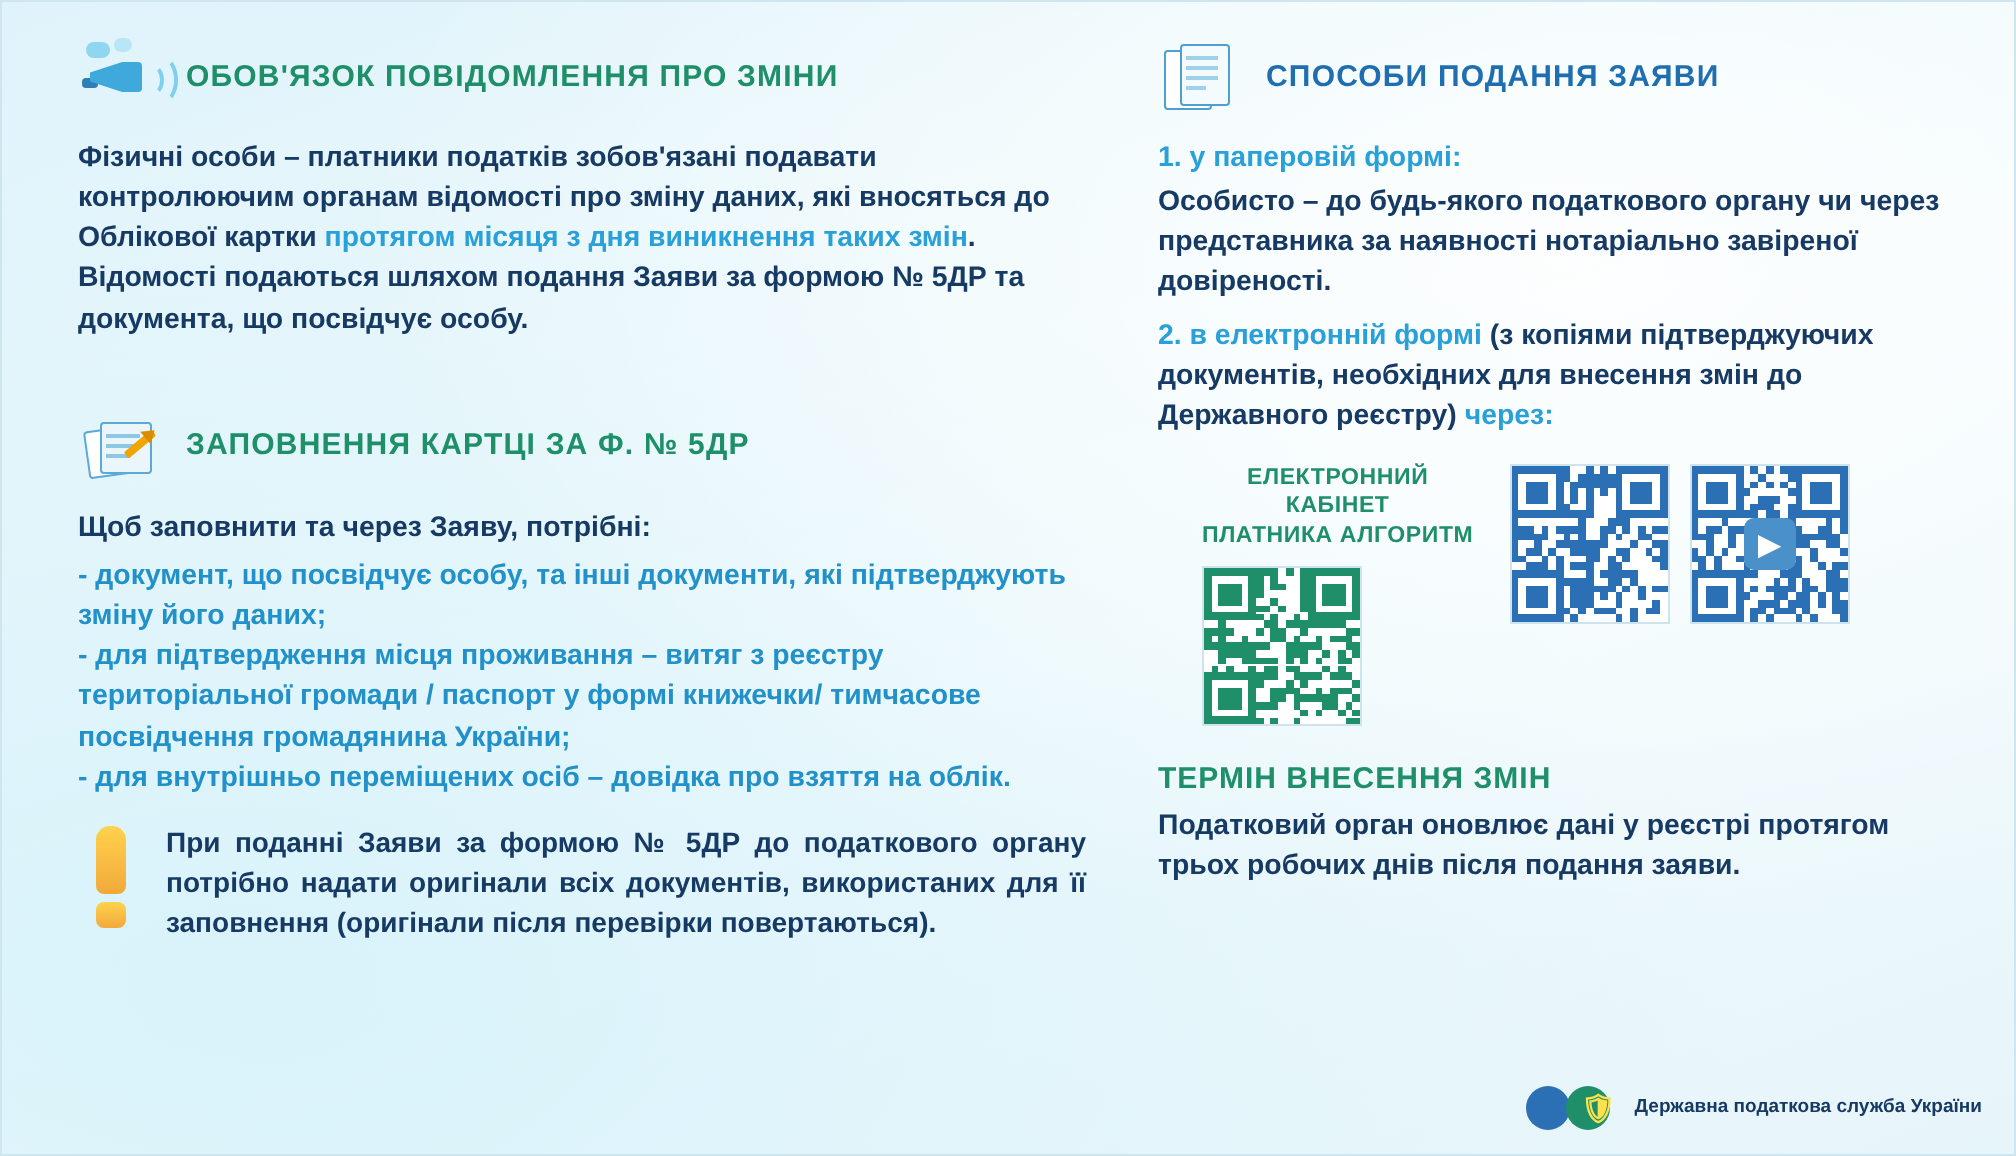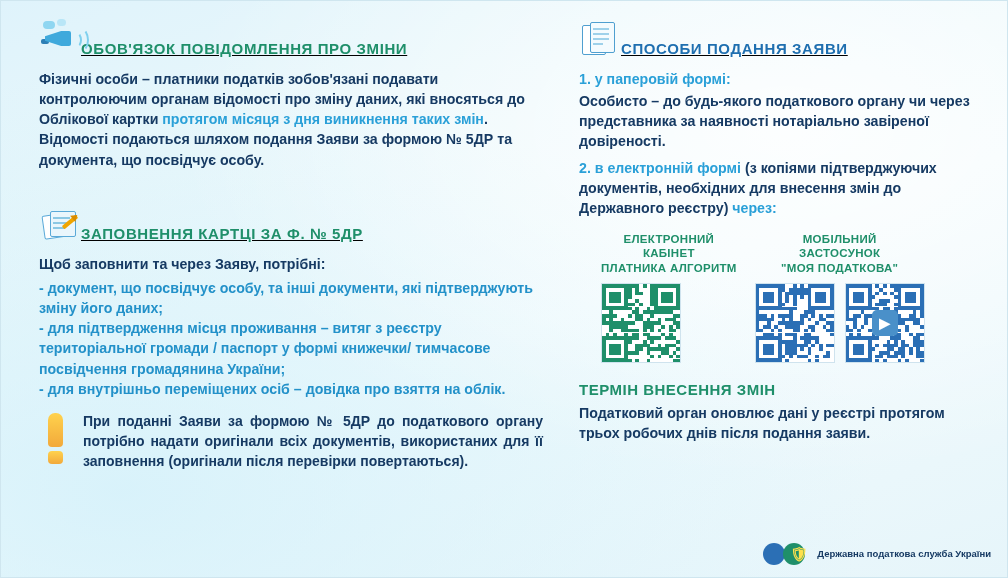--- a/index.html
+++ b/index.html
@@ -31,21 +31,21 @@
     letter-spacing:.4px;
     line-height:1.3;
     padding:26px 40px 0 40px;
   }
   .title .l2{display:block;}
 
   .cols{position:relative;display:flex;padding:18px 22px 0 22px;}
   .col-left{width:520px;padding-left:16px;box-sizing:border-box;}
   .col-right{flex:1;padding-left:36px;box-sizing:border-box;}
 
-  .sec-head{display:flex;align-items:flex-end;margin-bottom:10px;text-decoration:underline;}
+  .sec-head{display:flex;align-items:center;gap:12px;margin-bottom:10px;}
   .sec-head .ico{width:42px;height:40px;flex:0 0 42px;position:relative;}
   .sec-title{
     color:#1f8f6a;
     font-weight:bold;
     font-size:15px;
     letter-spacing:.6px;
     line-height:1.25;
   }
   .sec-title.blue{color:#1f6fb0;}
 
@@ -369,25 +369,20 @@
                 <div style="position:absolute;background:#fff;left:55.714285714285715px;top:3.7142857142857144px;width:18.571428571428573px;height:18.571428571428573px;"></div>
                 <div class="sq" style="left:59.42857142857143px;top:7.428571428571429px;width:11.142857142857142px;height:11.142857142857142px;"></div>
                 <div class="sq" style="left:0px;top:52px;width:26px;height:26px;"></div>
                 <div style="position:absolute;background:#fff;left:3.7142857142857144px;top:55.714285714285715px;width:18.571428571428573px;height:18.571428571428573px;"></div>
                 <div class="sq" style="left:7.428571428571429px;top:59.42857142857143px;width:11.142857142857142px;height:11.142857142857142px;"></div>
               </div>
           </div>
         </div>
 
         <div class="qr-col">
-          <div class="qr-cap two">
-            <div>МОБІЛЬНИЙ</div>
-            <div>ЗАСТОСУНОК</div>
-            <div>"МОЯ ПОДАТКОВА"</div>
-          </div>
           <div class="qr-row">
             <div class="qr blue" id="qr1">
                 <div class="sq" style="left:26px;top:0px;width:3.7142857142857144px;height:3.7142857142857144px;"></div>
                 <div class="sq" style="left:37.142857142857146px;top:0px;width:3.7142857142857144px;height:3.7142857142857144px;"></div>
                 <div class="sq" style="left:44.57142857142857px;top:0px;width:3.7142857142857144px;height:3.7142857142857144px;"></div>
                 <div class="sq" style="left:26px;top:3.7142857142857144px;width:3.7142857142857144px;height:3.7142857142857144px;"></div>
                 <div class="sq" style="left:33.42857142857143px;top:3.7142857142857144px;width:3.7142857142857144px;height:3.7142857142857144px;"></div>
                 <div class="sq" style="left:37.142857142857146px;top:3.7142857142857144px;width:3.7142857142857144px;height:3.7142857142857144px;"></div>
                 <div class="sq" style="left:40.85714285714286px;top:3.7142857142857144px;width:3.7142857142857144px;height:3.7142857142857144px;"></div>
                 <div class="sq" style="left:44.57142857142857px;top:3.7142857142857144px;width:3.7142857142857144px;height:3.7142857142857144px;"></div>

